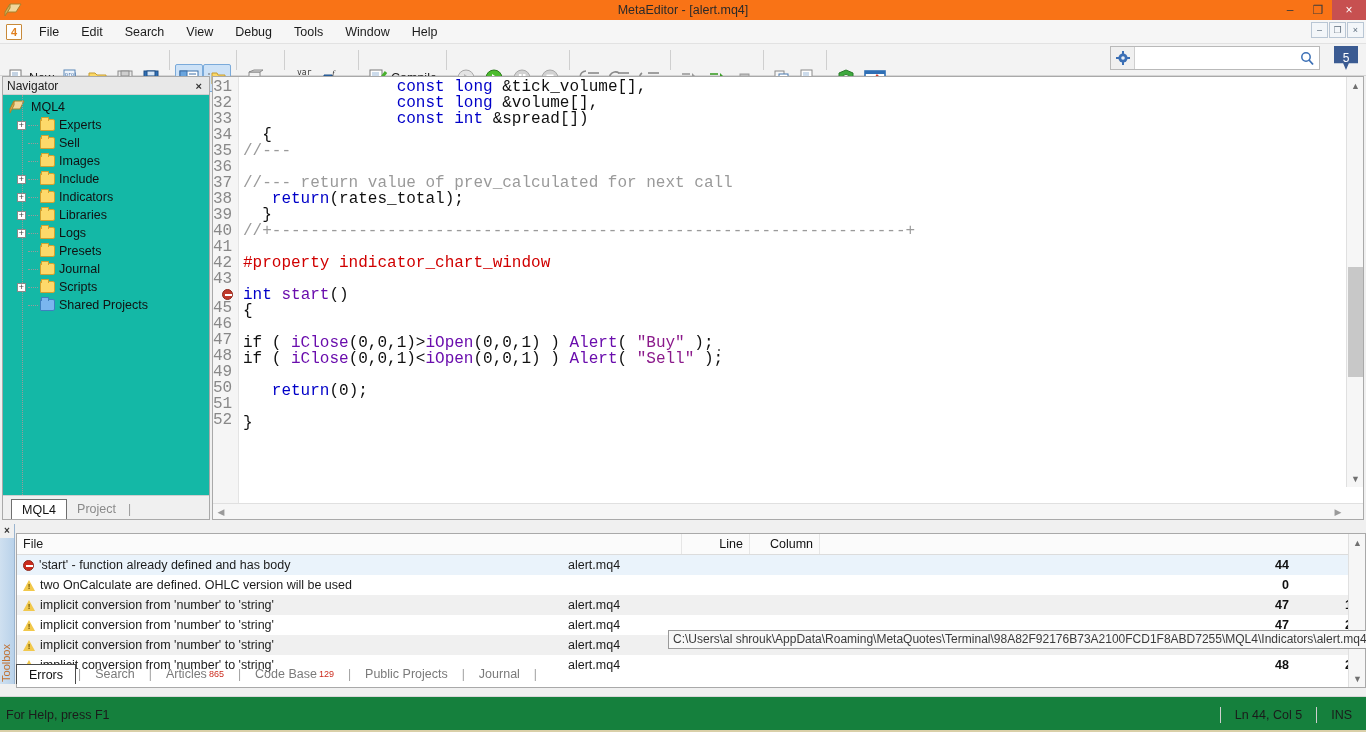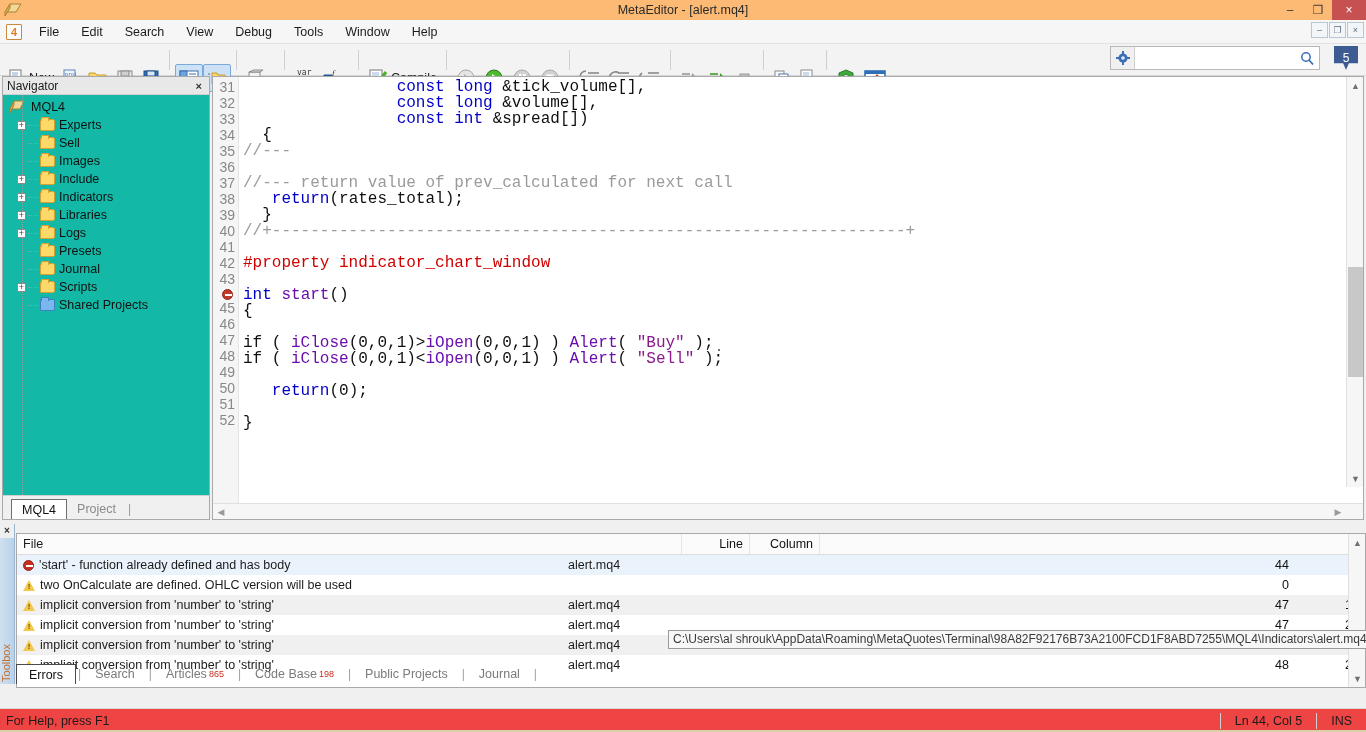--- a/index.html
+++ b/index.html
@@ -10,21 +10,21 @@
     font-size:12px;
     background:#f0f0f0;
     overflow:hidden;
     -webkit-font-smoothing:antialiased;
   }
   #app { position:relative; width:1366px; height:732px; }
 
   
   .titlebar {
     position:absolute; left:0; top:0; width:1366px; height:20px;
-    background:#fdba74;
+    background:#f97316;
     display:flex; align-items:center;
   }
   .titlebar-icon {
     width:26px; height:20px; display:flex; align-items:center; justify-content:center;
   }
   .title-text {
     position:absolute; left:0; right:0; text-align:center;
     font-size:12.5px; color:#2a2a2a; line-height:20px;
   }
   .win-btns { position:absolute; right:0; top:0; height:20px; display:flex; }
@@ -156,22 +156,22 @@
     position:absolute; left:212px; top:76px; right:2px; height:444px;
     background:#fff; border:1px solid #a9a9a9;
     display:flex; flex-direction:column;
   }
   .code-area { flex:1; display:flex; position:relative; overflow:hidden; }
   .gutter {
     width:26px; background:#f5f5f5; border-right:1px solid #e4e4e4;
     padding-top:2px; flex:none;
   }
   .gnum {
-    height:16px; line-height:16px; text-align:right; padding-right:3px;
-    font-family:Liberation Sans, sans-serif; font-size:14px; color:#888;
+    height:16px; line-height:16px; padding-right:3px;
+    font-family:Liberation Mono, monospace; font-size:16px; color:#888;
   }
   .err-marker {
     width:11px;height:11px;border-radius:50%;
     background:#c0392b; border:1px solid #8e2a1e;
     margin:2px 5px 0 auto; position:relative;
   }
   .err-marker:after{
     content:''; position:absolute; left:2px; top:4px; width:7px; height:2px; background:#fff;
   }
   .code-lines {
@@ -230,21 +230,21 @@
   .grid-head {
     display:flex; height:21px; background:#fbfbfb; border-bottom:1px solid #dcdcdc;
     font-size:12.5px; color:#1b1b1b;
   }
   .gh { display:flex; align-items:center; padding:0 6px; border-right:1px solid #e6e6e6; }
   .gh.num { justify-content:flex-end; }
   .grow { display:flex; height:20px; font-size:12.5px; color:#1b1b1b; align-items:center; }
   .grow.sel { background:#eaf3fb; }
   .grow.alt { background:#f0f0f0; }
   .gc { display:flex; align-items:center; padding:0 6px; height:20px; overflow:hidden; white-space:nowrap;}
-  .gc.num { justify-content:flex-end; }
+  .gc.num { justify-content:flex-end;font-weight:bold; }
   .ic-err {
     width:11px;height:11px;border-radius:50%;background:#cc2b1d;border:1px solid #8e2a1e;
     position:relative; flex:none; margin-right:5px;
   }
   .ic-err:after{content:'';position:absolute;left:2px;top:4px;width:7px;height:2px;background:#fff;}
   .ic-warn {
     width:0;height:0;border-left:6px solid transparent;border-right:6px solid transparent;
     border-bottom:11px solid #f2c94c; position:relative; flex:none; margin-right:5px;
   }
   .ic-warn:after{
@@ -269,22 +269,22 @@
   .tbx-tab {
     padding:2px 12px; font-size:12.5px; color:#7a7a7a; height:20px; line-height:16px;
     display:flex; align-items:center;
   }
   .tbx-tab.active { color:#111; background:#fff; border:1px solid #4a4a4a; border-bottom:0; }
   .tab-sep { color:#a0a0a0; padding:0 2px; height:20px; display:flex; align-items:center;}
   .sub { font-size:9px; color:#cc2b1d; vertical-align:sub; margin-left:2px; }
 
   
   .statusbar {
-    position:absolute; left:0; bottom:0; width:1366px; height:24px;
-    background:#ef4444; border-top:1px solid #d8d8d8;
+    position:absolute; left:0; bottom:0; width:1366px; height:36px;
+    background:#15803d; border-top:1px solid #d8d8d8;
     display:flex; align-items:center; font-size:12.5px; color:#1b1b1b;
   }
   .sb-left { padding-left:6px; }
   .sb-right { margin-left:auto; display:flex; align-items:center; }
   .sb-cell { padding:0 14px; border-left:1px solid #cfcfcf; height:16px; line-height:16px;}
   .bottom-strip {
     position:absolute; left:0; bottom:-8px; width:1366px; height:10px;
     background:#d9cfa8;
   }
 </style>
@@ -784,21 +784,21 @@
           <span>Search</span>
         </div>
         <div class="tab-sep">|</div>
         <div class="tbx-tab">
           <span>Articles</span>
           <span class="sub">865</span>
         </div>
         <div class="tab-sep">|</div>
         <div class="tbx-tab">
           <span>Code Base</span>
-          <span class="sub">198</span>
+          <span class="sub">129</span>
         </div>
         <div class="tab-sep">|</div>
         <div class="tbx-tab">
           <span>Public Projects</span>
         </div>
         <div class="tab-sep">|</div>
         <div class="tbx-tab">
           <span>Journal</span>
         </div>
         <div class="tab-sep">|</div>

